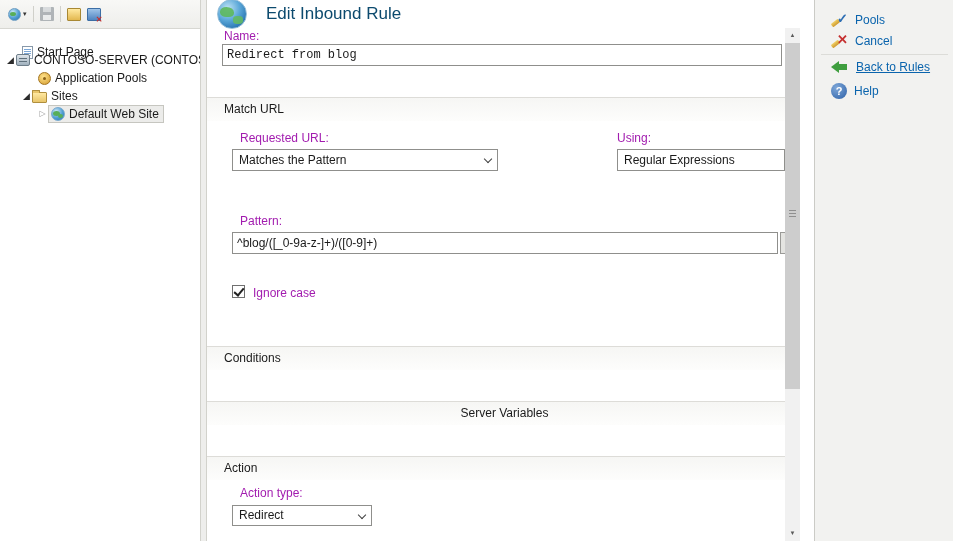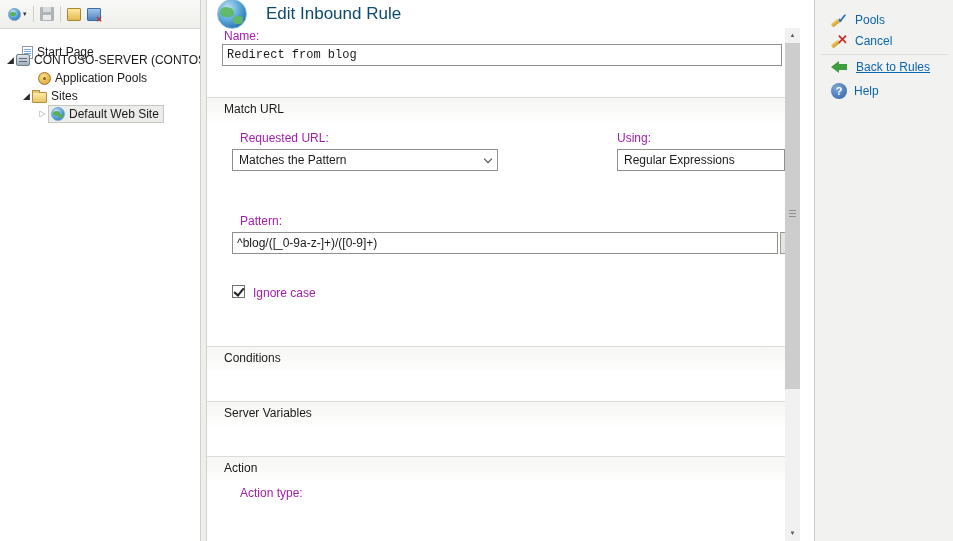--- a/index.html
+++ b/index.html
@@ -166,29 +166,33 @@
     <input class="txt" style="left: 25px; top: 232px; width: 546px;" value="^blog/([_0-9a-z-]+)/([0-9]+)">
     <div class="btn-sliver"></div>
 
     <span class="checkbox checked" style="left:25px;top:285px;"></span>
     <label class="lbl" style="left:46px;top:286px;">Ignore case</label>
 
     <div class="section-bar" style="top:346px;">
       <span>Conditions</span>
     </div>
 
-    <div class="section-bar" style="top:401px;">
+    <div class="section-bar" style="top:401px;text-align:center;">
       <span>Server Variables</span>
     </div>
 
     <div class="section-bar" style="top:456px;">
       <span>Action</span>
     </div>
 
     <label class="lbl" style="left:33px;top:486px;">Action type:</label>
+    <div class="combo short" style="left:25px;top:505px;width:140px;">
+      <span>Redirect</span>
+      <span class="chev"></span>
+    </div>
   </main>
 
   <div class="vscroll">
     <div class="sb-arrow up">▲</div>
     <div class="sb-thumb">
         <span class="grip"></span>
       </div>
     <div class="sb-arrow down">▼</div>
   </div>
 

